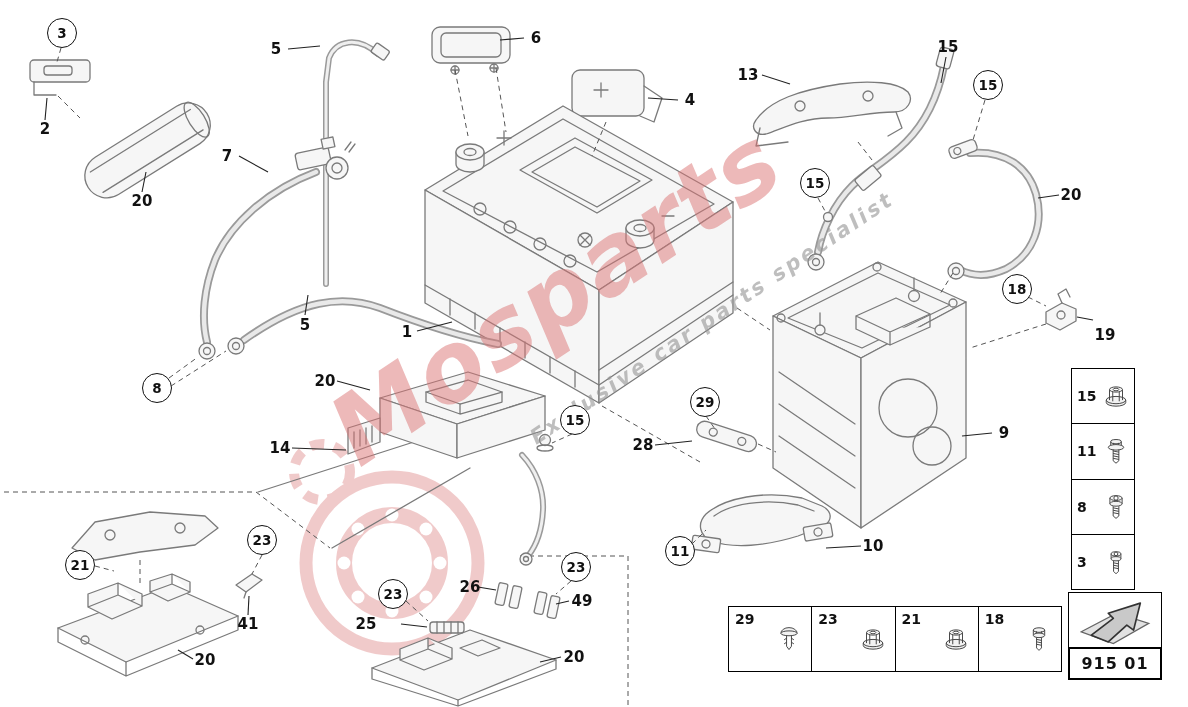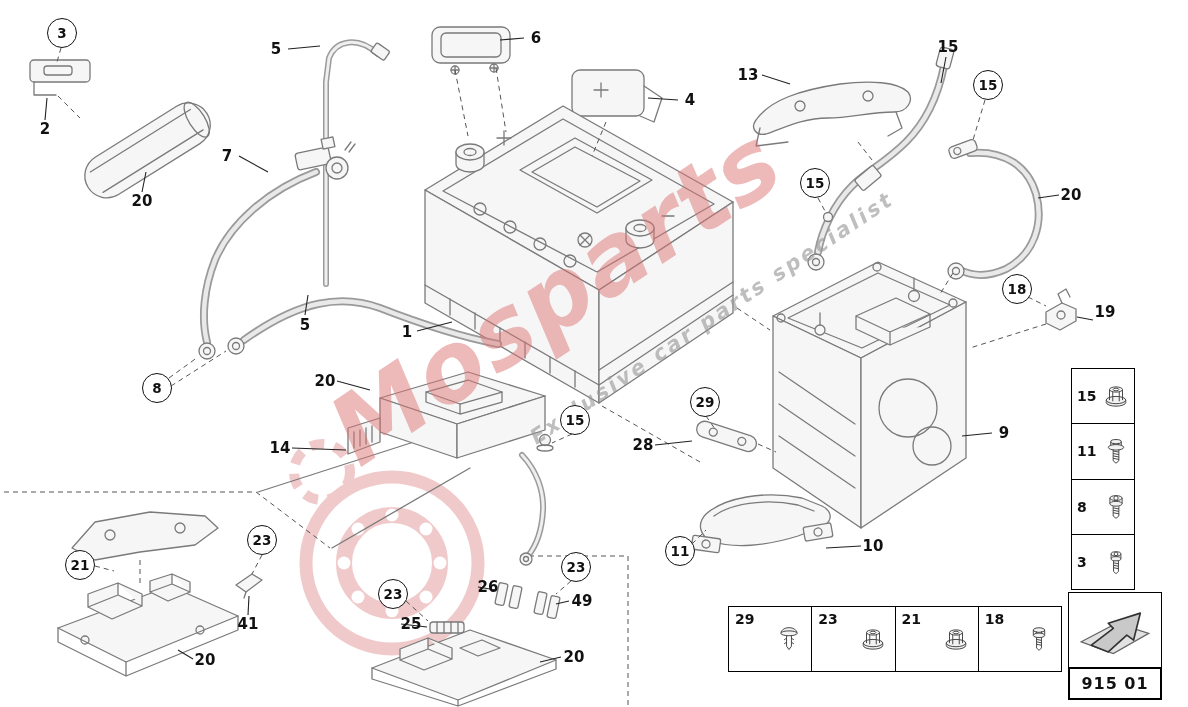--- a/index.html
+++ b/index.html
@@ -35,21 +35,21 @@
   .trow:last-child{border-bottom:none}
   .tnum{font-weight:bold;font-size:14px}
   .ficon{width:26px;height:34px;flex:none}
   .tbl-bottom{position:absolute;left:728px;top:606px;width:334px;height:66px;border:1.5px solid #000;
     background:#fff;display:flex;z-index:7}
   .tcell{flex:1;position:relative;border-right:1.2px solid #000;display:flex;align-items:center;
     justify-content:flex-end;padding-right:9px}
   .tcell:last-child{border-right:none}
   .tcell .tnum{position:absolute;left:6px;top:4px}
   
-  .nav-box{position:absolute;left:1068px;top:592px;width:94px;height:108px;z-index:7;display:flex;
+  .nav-box{position:absolute;left:1068px;top:592px;width:94px;height:88px;z-index:7;display:flex;
     flex-direction:column;cursor:pointer}
   .nav-arrow{flex:1;border:1.5px solid #000;border-bottom:none;background:#fff;display:flex;
     align-items:center;justify-content:center}
   .nav-code{height:33px;border:2px solid #000;background:#fff;display:flex;align-items:center;
     justify-content:center;font-weight:bold;font-size:16px;letter-spacing:1px}
 </style>
 </head>
 <body>
 
 <div class="stage">
@@ -369,27 +369,27 @@
 <div class="lbl" style="left:276px;top:49px">5</div>
 <div class="lbl" style="left:536px;top:38px">6</div>
 <div class="lbl" style="left:227px;top:156px">7</div>
 <div class="lbl" style="left:1004px;top:433px">9</div>
 <div class="lbl" style="left:873px;top:546px">10</div>
 <div class="lbl" style="left:1071px;top:195px">20</div>
 <div class="lbl" style="left:948px;top:47px">15</div>
 <div class="lbl" style="left:280px;top:448px">14</div>
 <div class="lbl" style="left:305px;top:325px">5</div>
 <div class="lbl" style="left:748px;top:75px">13</div>
-<div class="lbl" style="left:1105px;top:312px">19</div>
+<div class="lbl" style="left:1105px;top:335px">19</div>
 <div class="lbl" style="left:325px;top:381px">20</div>
 <div class="lbl" style="left:205px;top:660px">20</div>
 <div class="lbl" style="left:574px;top:657px">20</div>
 <div class="lbl" style="left:248px;top:624px">41</div>
-<div class="lbl" style="left:411px;top:624px">25</div>
-<div class="lbl" style="left:488px;top:587px">26</div>
+<div class="lbl" style="left:366px;top:624px">25</div>
+<div class="lbl" style="left:470px;top:587px">26</div>
 <div class="lbl" style="left:582px;top:601px">49</div>
 <div class="lbl" style="left:643px;top:445px">28</div>
 <div class="lbl" style="left:142px;top:201px">20</div>
 
 <div class="circ" style="left:62px;top:33px">3</div>
 <div class="circ" style="left:157px;top:388px">8</div>
 <div class="circ" style="left:680px;top:551px">11</div>
 <div class="circ" style="left:988px;top:85px">15</div>
 <div class="circ" style="left:815px;top:183px">15</div>
 <div class="circ" style="left:575px;top:420px">15</div>

